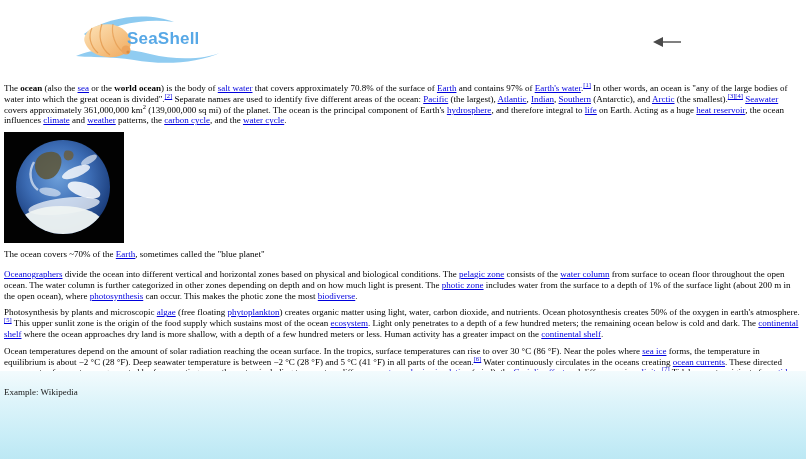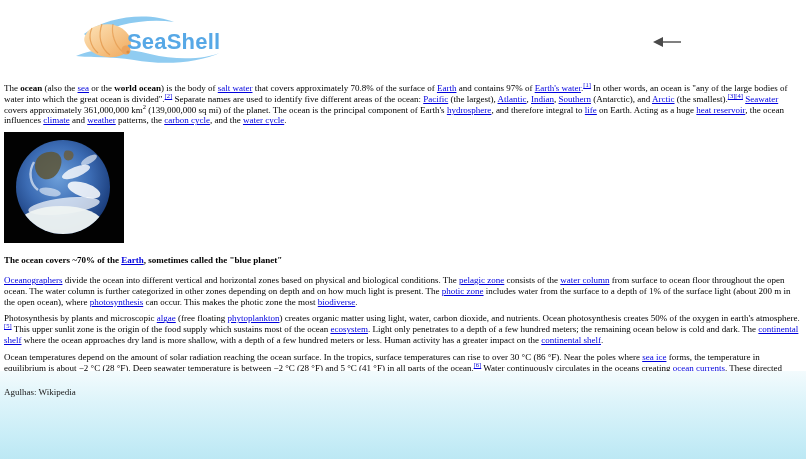--- a/index.html
+++ b/index.html
@@ -7,32 +7,32 @@
     width:806px;height:459px;overflow:hidden;background:#ffffff;
     font-family:"Liberation Serif", serif;font-size:9px;color:#000;position:relative;
   }
   .page{position:absolute;inset:0;}
   
   header{position:absolute;left:0;top:0;width:806px;height:82px;background:#fff;}
   .logo{position:absolute;left:70px;top:12px;width:165px;height:55px;cursor:pointer;}
   .logo svg{position:absolute;left:0;top:0;}
   .logo-text{
     position:absolute;left:57px;top:17px;
-    font-family:"Liberation Sans", sans-serif;font-weight:bold;font-size:22px;color:#57a8e6;
+    font-family:"Liberation Sans", sans-serif;font-weight:bold;font-size:17px;color:#57a8e6;
     letter-spacing:0.2px;
   }
   .back{position:absolute;left:652px;top:34px;width:30px;height:16px;cursor:pointer;}
   
   .content{position:absolute;left:4px;top:83px;width:798px;}
   .content p{margin:0 0 6px 0;line-height:10.8px;text-align:left;}
   a.lnk{color:#0000dd;text-decoration:underline;cursor:pointer;}
   sup{font-size:6.5px;line-height:0;vertical-align:super;}
   b{font-weight:bold;margin-top:40px;}
   .figure{width:120px;height:111px;margin:4px 0 2px 0;line-height:0;}
-  .caption{margin:12px 0 9px 0;line-height:10.8px;font-weight:bold;}
+  .caption{margin:6px 0 9px 0;line-height:10.8px;}
   
   footer{
     position:absolute;left:0;top:371px;width:806px;height:88px;
     background:linear-gradient(180deg,#f3fbfd 0%,#ddf4fa 35%,#c8edf7 75%,#bce8f4 100%);
   }
   .example{position:absolute;left:4px;top:16px;line-height:11px;color:#1a1a1a;}
 </style>
 </head>
 <body>
 
@@ -100,16 +100,16 @@
     </div>
 
     <div class="caption">The ocean covers ~70% of the <a href="#" class="lnk">Earth</a>, sometimes called the "blue planet"</div>
 
     <p><a href="#" class="lnk">Oceanographers</a> divide the ocean into different vertical and horizontal zones based on physical and biological conditions. The <a href="#" class="lnk">pelagic zone</a> consists of the <a href="#" class="lnk">water column</a> from surface to ocean floor throughout the open ocean. The water column is further categorized in other zones depending on depth and on how much light is present. The <a href="#" class="lnk">photic zone</a> includes water from the surface to a depth of 1% of the surface light (about 200 m in the open ocean), where <a href="#" class="lnk">photosynthesis</a> can occur. This makes the photic zone the most <a href="#" class="lnk">biodiverse</a>.</p>
     <p>Photosynthesis by plants and microscopic <a href="#" class="lnk">algae</a> (free floating <a href="#" class="lnk">phytoplankton</a>) creates organic matter using light, water, carbon dioxide, and nutrients. Ocean photosynthesis creates 50% of the oxygen in earth's atmosphere.<sup><a href="#" class="lnk">[5]</a></sup> This upper sunlit zone is the origin of the food supply which sustains most of the ocean <a href="#" class="lnk">ecosystem</a>. Light only penetrates to a depth of a few hundred meters; the remaining ocean below is cold and dark. The <a href="#" class="lnk">continental shelf</a> where the ocean approaches dry land is more shallow, with a depth of a few hundred meters or less. Human activity has a greater impact on the <a href="#" class="lnk">continental shelf</a>.</p>
     <p>Ocean temperatures depend on the amount of solar radiation reaching the ocean surface. In the tropics, surface temperatures can rise to over 30 °C (86 °F). Near the poles where <a href="#" class="lnk">sea ice</a> forms, the temperature in equilibrium is about −2 °C (28 °F). Deep seawater temperature is between −2 °C (28 °F) and 5 °C (41 °F) in all parts of the ocean.<sup><a href="#" class="lnk">[6]</a></sup> Water continuously circulates in the oceans creating <a href="#" class="lnk">ocean currents</a>. These directed movements of seawater are generated by forces acting upon the water, including temperature differences, <a href="#" class="lnk">atmospheric circulation</a> (wind), the <a href="#" class="lnk">Coriolis effect</a> and differences in <a href="#" class="lnk">salinity</a>.<sup><a href="#" class="lnk">[7]</a></sup> Tidal currents originate from <a href="#" class="lnk">tides</a>, while surface currents are caused by wind and waves. Major ocean currents include the <a href="#" class="lnk">Gulf Stream</a>, <a href="#" class="lnk">Kuroshio current</a>, <a href="#" class="lnk">Agulhas current</a> and <a href="#" class="lnk">Antarctic Circumpolar Current</a>. Collectively, currents move enormous amounts of water and heat around the globe. This circulation significantly impacts global climate and the uptake and redistribution of pollutants such as <a href="#" class="lnk">carbon dioxide</a> by moving these contaminants from the surface</p>
   </main>
 
   <footer>
-    <div class="example">Agulhas: Wikipedia</div>
+    <div class="example">Example: Wikipedia</div>
   </footer>
 
 </div>
 
 </body></html>

